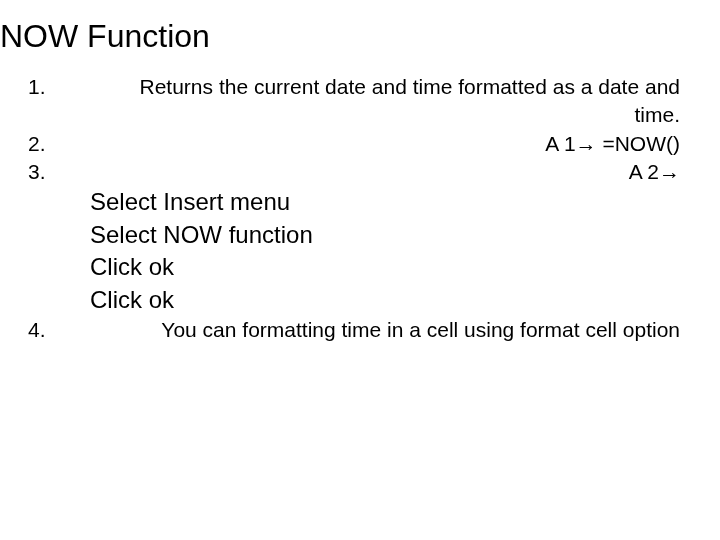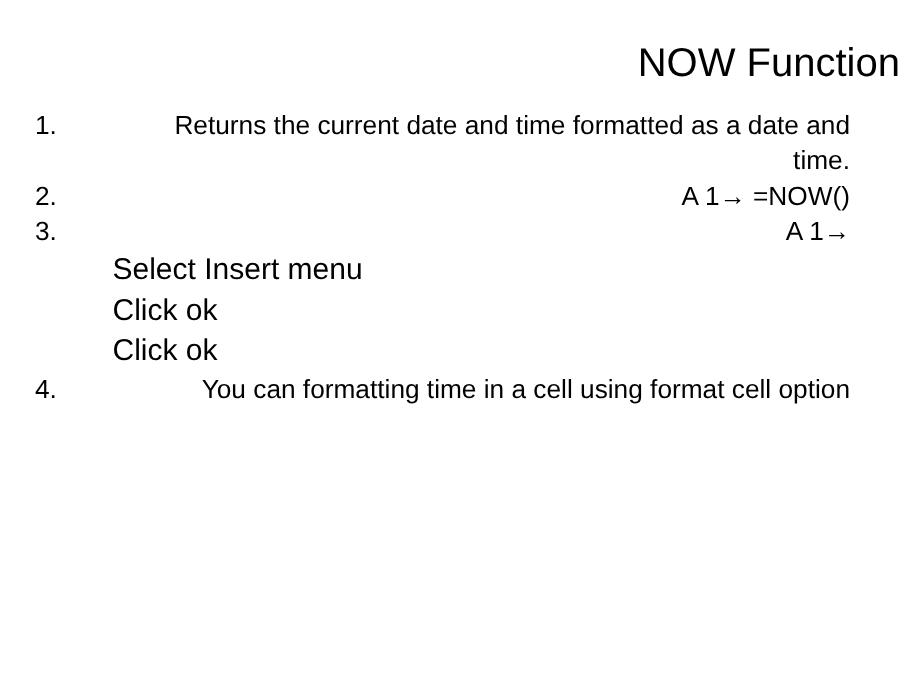--- a/index.html
+++ b/index.html
@@ -5,24 +5,24 @@
     * { margin: 0; padding: 0; box-sizing: border-box; }
     body {
       width: 720px;
       height: 540px;
       background: #fff;
       font-family: Arial, Helvetica, sans-serif;
       color: #000;
       position: relative;
     }
     .title {
-      text-align: right;
+      text-align: left;
       font-size: 32px;
       font-weight: 400;
-      padding-top: 32px;
+      padding-top: 18px;
       padding-bottom: 18px;
     }
     .content {
       padding-left: 28px;
       padding-right: 40px;
     }
     .row {
       display: flex;
       align-items: flex-start;
       line-height: 1.35;
@@ -55,24 +55,25 @@
     <div class="txt">Returns the current date and time formatted as a date and time.</div>
   </div>
 
   <div class="row">
     <div class="num">2.</div>
     <div class="txt">A 1→ =NOW()</div>
   </div>
 
   <div class="row">
     <div class="num">3.</div>
-    <div class="txt">A 1→</div>
+    <div class="txt">A 2→</div>
   </div>
 
   <div class="sub">Select Insert menu</div>
+  <div class="sub">Select NOW function</div>
   <div class="sub">Click ok</div>
   <div class="sub">Click ok</div>
 
   <div class="row">
     <div class="num">4.</div>
     <div class="txt">You can formatting time in a cell using format cell option</div>
   </div>
 
 </div>
 

